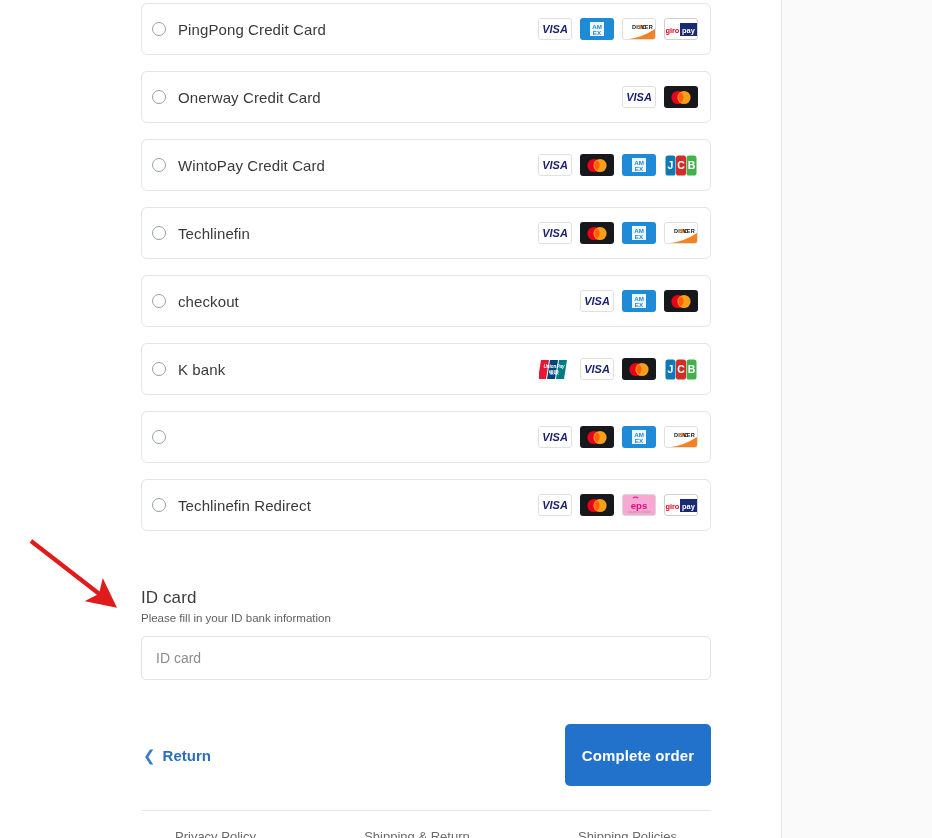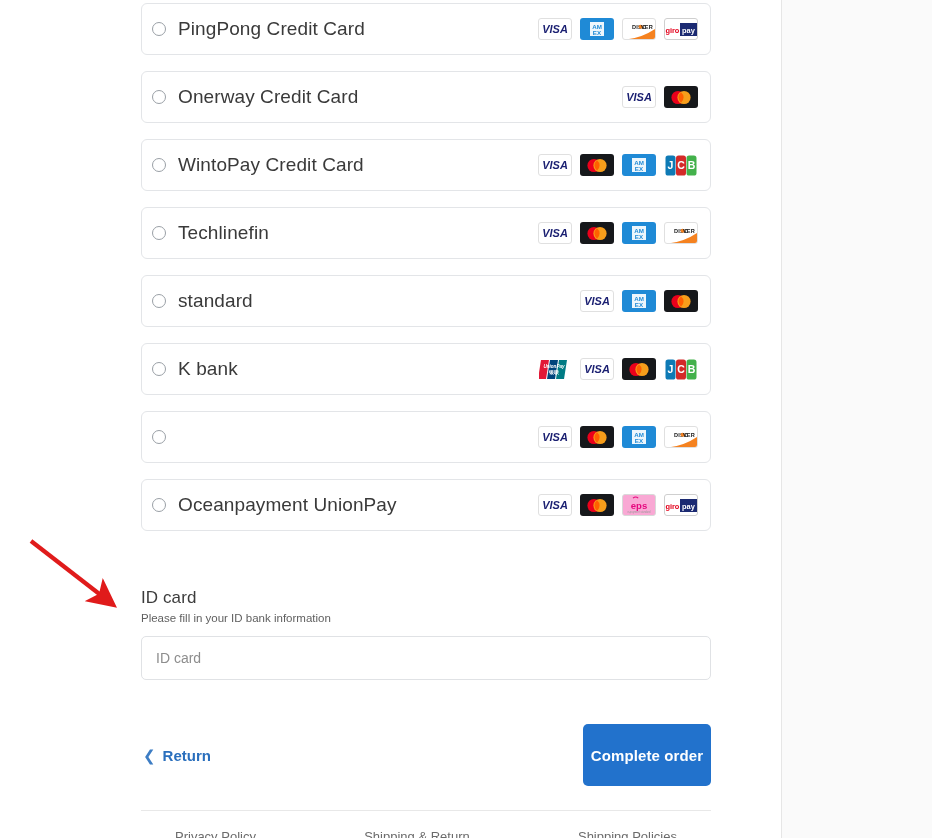--- a/index.html
+++ b/index.html
@@ -41,21 +41,21 @@
   }
   .radio {
     width: 14px; height: 14px;
     border: 1px solid #9aa0a6;
     border-radius: 50%;
     background: #fff;
     flex: 0 0 auto;
     margin-right: 12px;
   }
   .pay-label {
-    font-size: 19px;
+    font-size: 15px;
     color: #3a3a3a;
     font-weight: 400;
     letter-spacing: .1px;
     white-space: nowrap;
   }
   .card-icons {
     margin-left: auto;
     display: flex;
     align-items: center;
     gap: 8px;
@@ -120,21 +120,21 @@
     cursor: pointer;
     padding: 6px 2px;
   }
   .chev {
     font-size: 15px;
     font-weight: 400;
     line-height: 1;
     color: #3d7dc4;
   }
   .primary-btn {
-    width: 128px; height: 62px;
+    width: 146px; height: 62px;
     background: #2272cc;
     color: #fff;
     border: none;
     border-radius: 5px;
     font-size: 15px;
     font-weight: 700;
     font-family: "Liberation Sans", sans-serif;
     cursor: pointer;
     letter-spacing: .1px;
   }
@@ -292,21 +292,21 @@
                 <path d="M6 20 Q20 18 32 10 L32 20 Z" fill="#f58220"></path>
                 <text x="16" y="9.6" text-anchor="middle" font-family="Liberation Sans, sans-serif" font-size="5.6" font-weight="bold" fill="#1a1a1a" letter-spacing="0.2">DISC</text>
                 <circle cx="17.6" cy="7.8" r="2.0" fill="#f58220"></circle>
                 <text x="24" y="9.6" text-anchor="middle" font-family="Liberation Sans, sans-serif" font-size="5.6" font-weight="bold" fill="#1a1a1a" letter-spacing="0.2">VER</text>
               </svg>
             </div>
           </span>
         </div>
         <div class="pay-row">
           <span class="radio"></span>
-          <span class="pay-label">standard</span>
+          <span class="pay-label">checkout</span>
           <span class="card-icons">
             <div class="brand" style="background: rgb(255, 255, 255); border: 1px solid rgb(224, 224, 224);">
               <svg width="30" height="14" viewBox="0 0 30 14">
                 <text x="15" y="11.4" text-anchor="middle" font-family="Liberation Sans, sans-serif" font-size="11" font-weight="bold" font-style="italic" fill="#1a1f71">VISA</text>
               </svg>
             </div>
             <div class="brand" style="background: rgb(31, 138, 214);">
               <svg width="28" height="18" viewBox="0 0 28 18">
                 <rect x="7" y="2" width="14" height="14" fill="#ffffff" opacity="0.92"></rect>
                 <text x="14" y="8.6" text-anchor="middle" font-family="Liberation Sans, sans-serif" font-size="6.2" font-weight="bold" fill="#1f8ad6">AM</text>
@@ -386,21 +386,21 @@
                 <path d="M6 20 Q20 18 32 10 L32 20 Z" fill="#f58220"></path>
                 <text x="16" y="9.6" text-anchor="middle" font-family="Liberation Sans, sans-serif" font-size="5.6" font-weight="bold" fill="#1a1a1a" letter-spacing="0.2">DISC</text>
                 <circle cx="17.6" cy="7.8" r="2.0" fill="#f58220"></circle>
                 <text x="24" y="9.6" text-anchor="middle" font-family="Liberation Sans, sans-serif" font-size="5.6" font-weight="bold" fill="#1a1a1a" letter-spacing="0.2">VER</text>
               </svg>
             </div>
           </span>
         </div>
         <div class="pay-row">
           <span class="radio"></span>
-          <span class="pay-label">Oceanpayment UnionPay</span>
+          <span class="pay-label">Techlinefin Redirect</span>
           <span class="card-icons">
             <div class="brand" style="background: rgb(255, 255, 255); border: 1px solid rgb(224, 224, 224);">
               <svg width="30" height="14" viewBox="0 0 30 14">
                 <text x="15" y="11.4" text-anchor="middle" font-family="Liberation Sans, sans-serif" font-size="11" font-weight="bold" font-style="italic" fill="#1a1f71">VISA</text>
               </svg>
             </div>
             <div class="brand" style="background: rgb(22, 24, 27);">
               <svg width="30" height="19" viewBox="0 0 30 19">
                 <circle cx="12" cy="9.5" r="6.6" fill="#eb001b"></circle>
                 <circle cx="18" cy="9.5" r="6.6" fill="#f79e1b"></circle>

